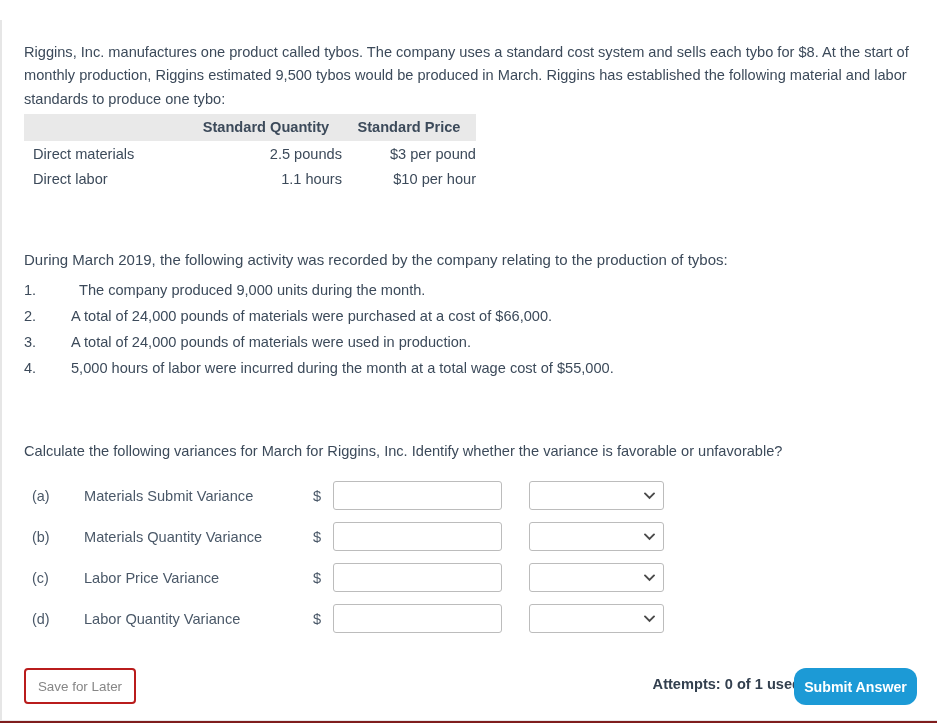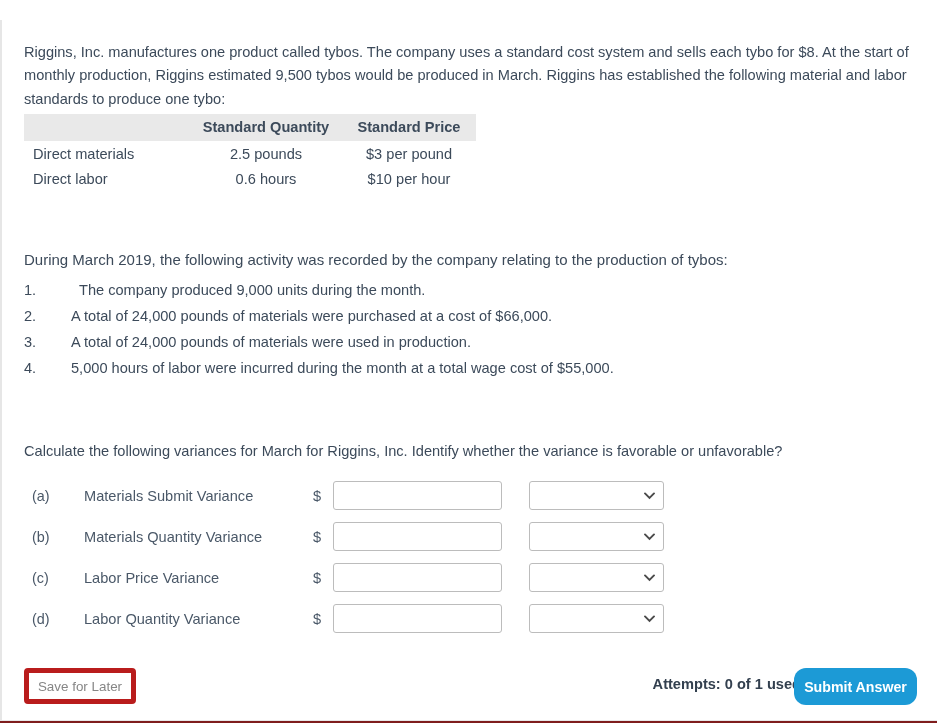--- a/index.html
+++ b/index.html
@@ -61,21 +61,21 @@
     padding: 5px 0 6px 0;
     text-align: center;
     color: #3c4a5a;
     font-size: 14.6px;
   }
   .std-table th.c-label { width: 166px; text-align: left; }
   .std-table th.c-qty   { width: 152px; }
   .std-table th.c-price { width: 134px; }
   .std-table td {
     padding: 5px 0 4px 0;
-    text-align: center;
+    text-align: right;
     color: #3c4a5a;
   }
   .std-table td.c-label {
     text-align: left;
     padding-left: 9px;
   }
 
   
   .during {
     position: absolute;
@@ -199,21 +199,21 @@
     width: 937px;
     height: 42px;
   }
   .save-btn {
     position: absolute;
     left: 22px;
     top: 0;
     width: 112px;
     height: 36px;
     background: #ffffff;
-    border: 5px solid #b91c1c;
+    border: 2px solid #b91c1c;
     border-radius: 4px;
     color: #868686;
     font-family: "Liberation Sans", sans-serif;
     font-size: 13.4px;
     cursor: pointer;
   }
   .attempts {
     position: absolute;
     right: 138px;
     top: 8px;
@@ -255,21 +255,21 @@
         </tr>
       </thead>
       <tbody>
         <tr>
           <td class="c-label">Direct materials</td>
           <td class="c-qty">2.5 pounds</td>
           <td class="c-price">$3 per pound</td>
         </tr>
         <tr>
           <td class="c-label">Direct labor</td>
-          <td class="c-qty">0.6 hours</td>
+          <td class="c-qty">1.1 hours</td>
           <td class="c-price">$10 per hour</td>
         </tr>
       </tbody>
     </table>
 
     <p class="during">During March 2019, the following activity was recorded by the company relating to the production of tybos:</p>
 
     <div class="activity">
       <div class="activity-row first">
         <span class="activity-num">1.</span>

